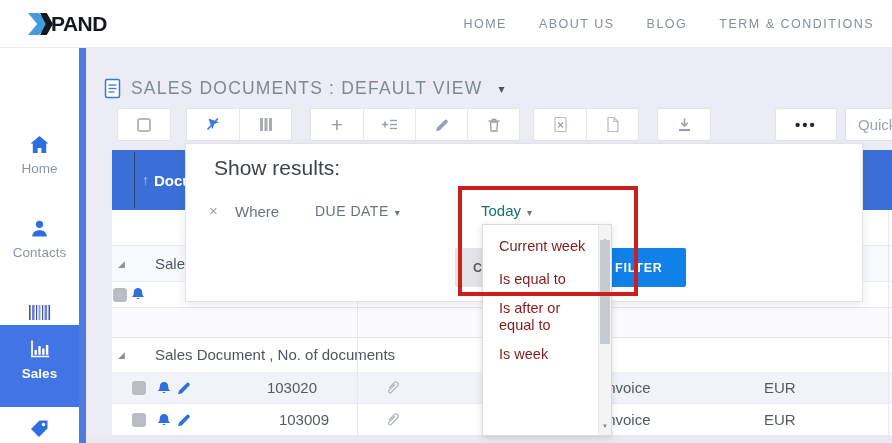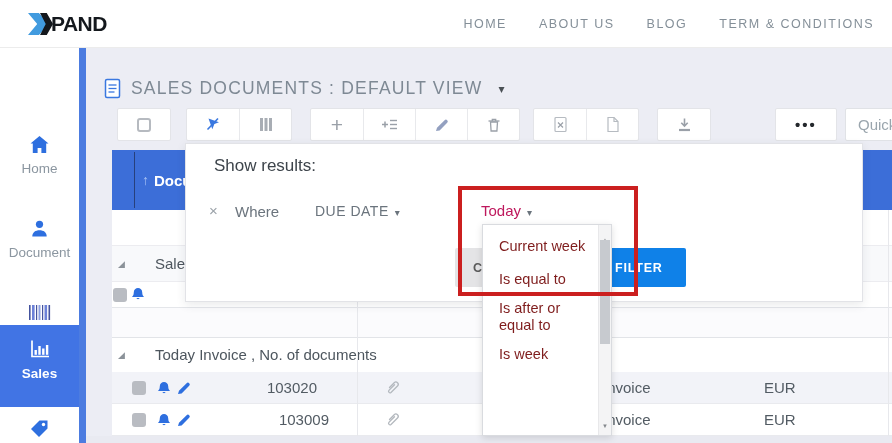--- a/index.html
+++ b/index.html
@@ -59,25 +59,25 @@
   .row-cb { position:absolute; width:14px; height:14px; background:#b9bcc2; border-radius:3px; cursor:pointer; }
   .cell-num { position:absolute; width:80px; text-align:right; font-size:15px; color:#525b63; }
   .cell-text { position:absolute; font-size:15px; color:#525b63; white-space:nowrap; }
   .col-divider { position:absolute; width:1px; background:#e7e8ec; z-index:2; }
   .bottom-strip { left:86px; top:436px; width:806px; height:7px; background:#e9eaf1; z-index:2; }
   .icon-btn { position:absolute; cursor:pointer; display:flex; align-items:center; }
 
   
   .panel { left:185px; top:143px; width:678px; height:159px; background:#fff; border:1px solid #e2e3e7;
            box-shadow:0 3px 9px rgba(50,55,70,.10); z-index:10; }
-  .panel-heading { left:214px; top:156px; font-size:17px; font-weight:500; color:#3d444b; z-index:11; }
+  .panel-heading { left:214px; top:156px; font-size:21px; font-weight:500; color:#3d444b; z-index:11; }
   .remove-x { left:209px; top:202px; font-size:15px; color:#9ba2a9; cursor:pointer; z-index:11; }
   .where-label { left:235px; top:203px; font-size:15px; color:#6b747d; z-index:11; }
   .field-dd { left:315px; top:203px; font-size:14px; letter-spacing:.5px; color:#6b747d; cursor:pointer; z-index:11; display:flex; align-items:center; gap:6px; }
-  .value-dd { left:481px; top:202px; font-size:15px; color:#be185d; cursor:pointer; z-index:11; display:flex; align-items:center; gap:6px; }
+  .value-dd { left:481px; top:202px; font-size:15px; color:#0f766e; cursor:pointer; z-index:11; display:flex; align-items:center; gap:6px; }
   .btn { position:absolute; top:248px; height:39px; border:none; border-radius:2px; font-family:"Liberation Sans",sans-serif;
          font-size:12.5px; font-weight:700; letter-spacing:.8px; cursor:pointer; z-index:11; }
   .btn-gray { left:455px; width:93px; background:#e4e4e6; color:#5a5a5a; }
   .btn-blue { background:#0f81e8; color:#fff; }
   .btn-add { left:558px; width:128px; }
   .btn-apply { left:723px; width:113px; }
 
   
   .dropdown { left:482px; top:224px; width:130px; height:212px; background:#fff; border:1px solid #d9dbdf;
               box-shadow:0 2px 7px rgba(0,0,0,.13); z-index:40; }
@@ -120,21 +120,21 @@
           <path d="M8 1.5 a4.2 4.2 0 0 1 4.2 4.2 c0 3 1.2 4 1.8 4.7 H2 c.6-.7 1.8-1.7 1.8-4.7 A4.2 4.2 0 0 1 8 1.5 Z" fill="#2e6fdf"></path>
           <path d="M6.4 11.5 a1.7 1.7 0 0 0 3.2 0 Z" fill="#2e6fdf"></path>
         </svg>
     </span>
   </div>
 
   <div class="abs trow" style="top:308px;height:30px;background:#fbfbfd;border-bottom:1px solid #e2e4e8;"></div>
 
   <div class="abs trow" style="top:338px;height:34px;background:#fff;">
     <span class="group-marker" style="left:6px;top:12px;"></span>
-    <span class="group-label" style="left:43px;top:8px;">Today Invoice , No. of documents</span>
+    <span class="group-label" style="left:43px;top:8px;">Sales Document , No. of documents</span>
   </div>
 
   <div class="abs trow" style="top:372px;height:32px;background:#f2f3f8;border-bottom:1px solid #e9eaee;">
     <span class="row-cb" style="left:20px;top:9px;"></span>
     <span class="icon-btn" style="left:44px;top:8px;">
       <svg width="16" height="17" viewBox="0 0 16 16">
           <path d="M8 1.5 a4.2 4.2 0 0 1 4.2 4.2 c0 3 1.2 4 1.8 4.7 H2 c.6-.7 1.8-1.7 1.8-4.7 A4.2 4.2 0 0 1 8 1.5 Z" fill="#2e6fdf"></path>
           <path d="M6.4 11.5 a1.7 1.7 0 0 0 3.2 0 Z" fill="#2e6fdf"></path>
         </svg>
     </span>
@@ -345,21 +345,21 @@
     <span class="sb-label">Home</span>
   </div>
 
   <div class="sb-item" style="top:212px;z-index:16;">
     <span class="sb-icon">
       <svg width="19" height="19" viewBox="0 0 19 19">
           <circle cx="9.5" cy="5.3" r="3.6" fill="#2e6fdf"></circle>
           <path d="M2.3 17.5 c0-4.3 3.2-6.3 7.2-6.3 s7.2 2 7.2 6.3 Z" fill="#2e6fdf"></path>
         </svg>
     </span>
-    <span class="sb-label">Document</span>
+    <span class="sb-label">Contacts</span>
   </div>
 
   <div class="sb-item" style="top:296px;z-index:16;">
     <span class="sb-icon">
       <svg width="24" height="17" viewBox="0 0 24 17">
           <rect x="1" y="1" width="1.6" height="15" fill="#44539e"></rect>
           <rect x="4" y="1" width="2.6" height="15" fill="#6d82d8"></rect>
           <rect x="8" y="1" width="1.2" height="15" fill="#44539e"></rect>
           <rect x="10.5" y="1" width="2" height="15" fill="#8fa2e2"></rect>
           <rect x="14" y="1" width="1.2" height="15" fill="#44539e"></rect>

